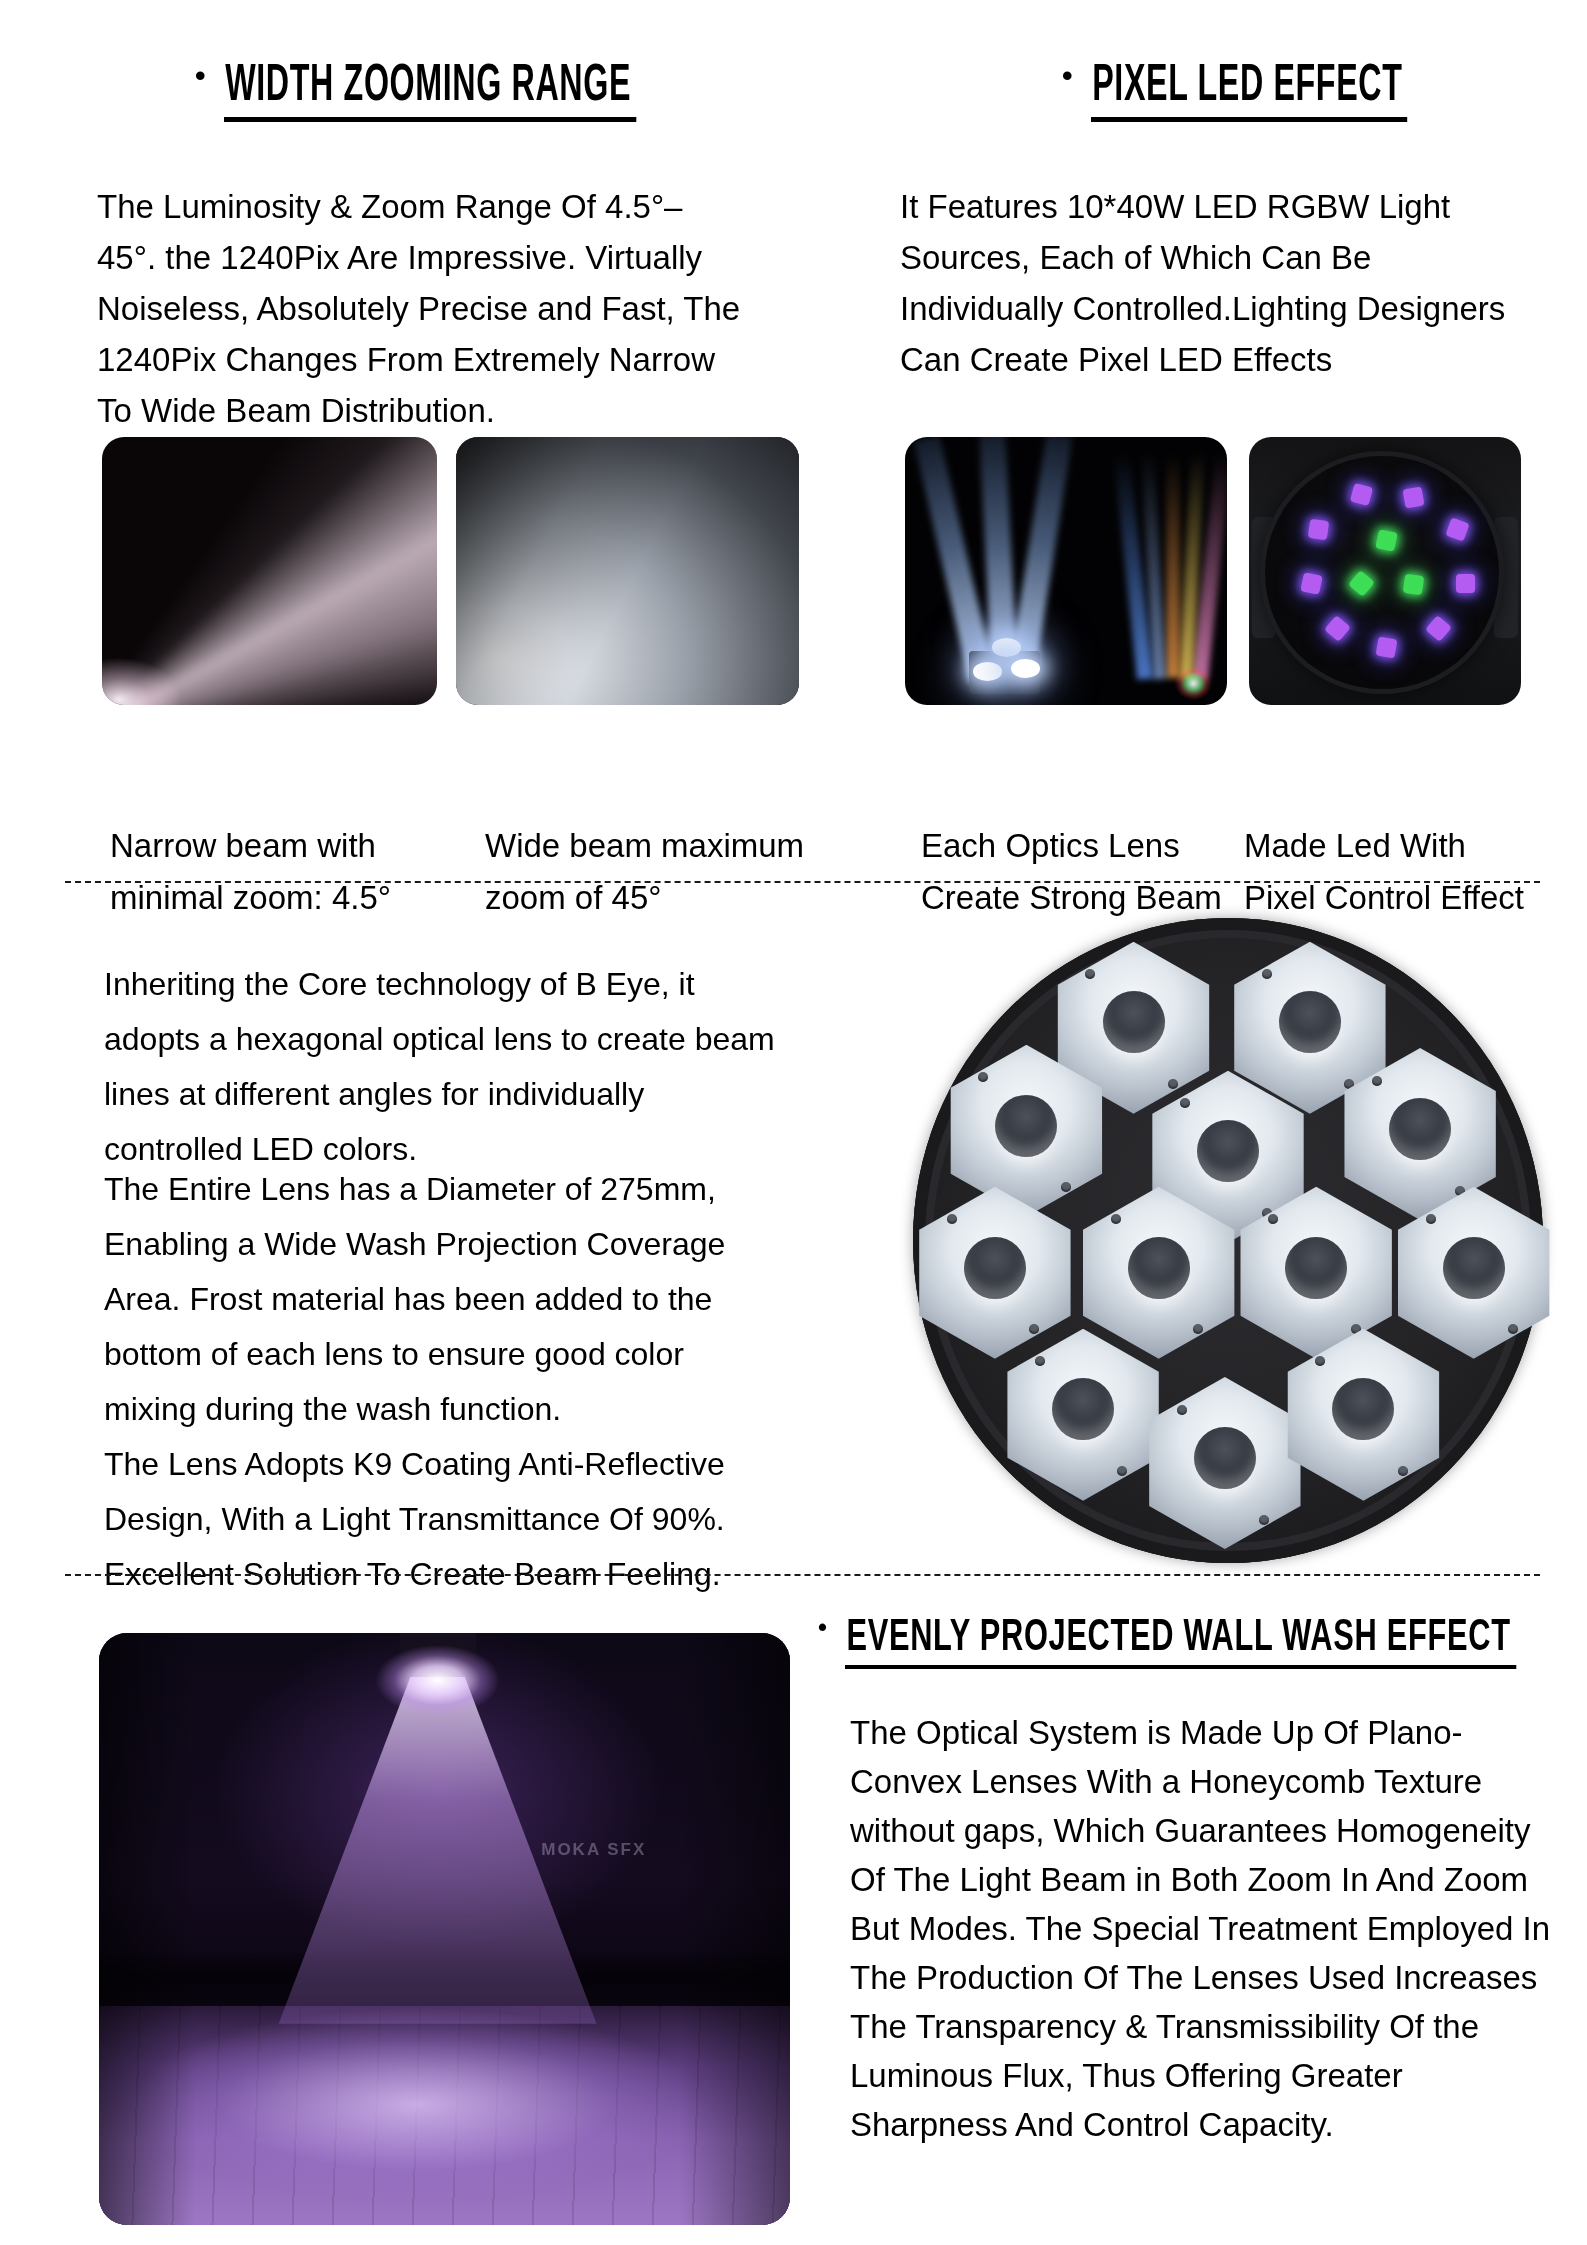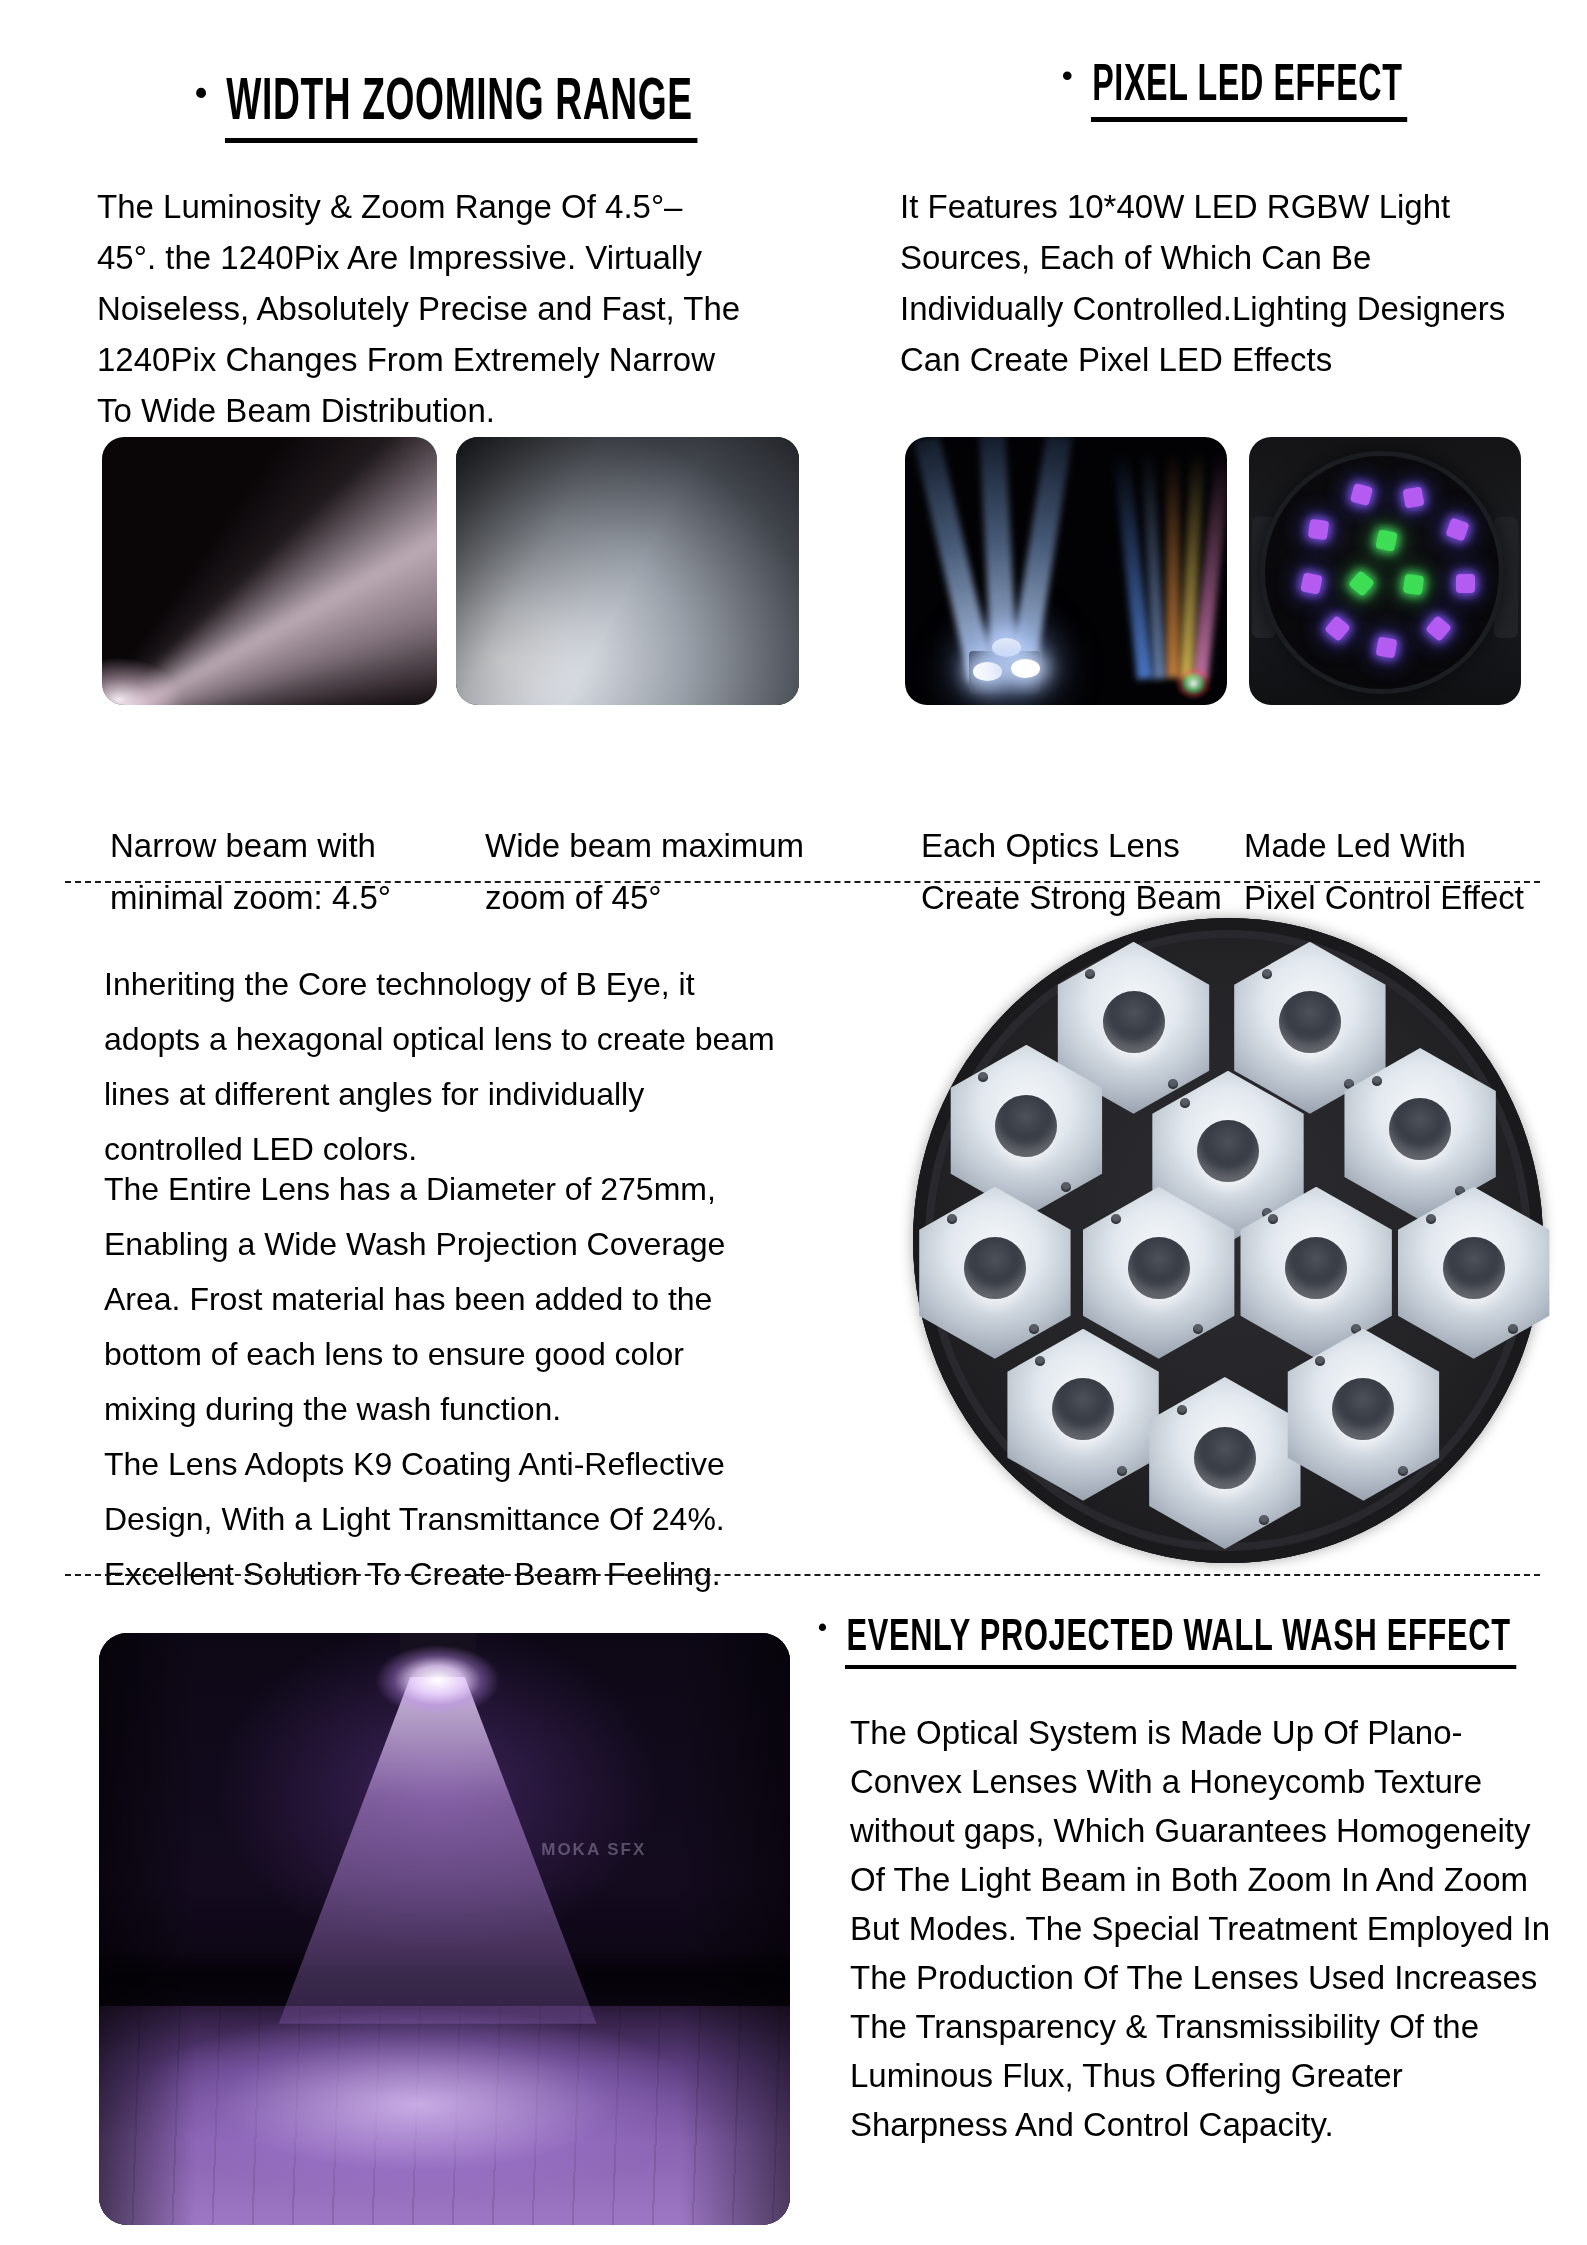--- a/index.html
+++ b/index.html
@@ -8,21 +8,21 @@
     font-family:"Liberation Sans", sans-serif; color:#000; overflow:hidden;
   }
 
   
   .heading { position:absolute; white-space:nowrap; font-weight:700; }
   .heading .bullet { display:inline-block; font-size:0.58em; vertical-align:14px; margin-right:18px; }
   .heading .htext {
     display:inline-block; transform-origin:left center;
     border-bottom:5px solid #000; padding:0 8px 5px 2px; letter-spacing:1px;
   }
-  .h-zoom  { left:195px;  top:64px;  font-size:60px; }
+  .h-zoom  { left:195px;  top:52px;  font-size:52px; }
   .h-pixel { left:1062px; top:52px;  font-size:52px; }
   .h-zoom .htext, .h-pixel .htext { transform:scaleX(0.62); }
   .h-wash  { left:818px;  top:1610px; font-size:44px; }
   .h-wash .htext { transform:scaleX(0.70); border-bottom-width:4px; }
 
   
   .body, .caption { position:absolute; white-space:pre-line; font-size:33px; }
   .p-zoom   { left:97px;  top:148px;  line-height:51px; }
   .p-pixel  { left:900px; top:148px;  line-height:51px; }
   .cap      { line-height:52px; top:787px; }
@@ -203,21 +203,21 @@
   <p class="body p-lens p-lens1">Inheriting the Core technology of B Eye, it
 adopts a hexagonal optical lens to create beam
 lines at different angles for individually
 controlled LED colors.</p>
   <p class="body p-lens p-lens2">The Entire Lens has a Diameter of 275mm,
 Enabling a Wide Wash Projection Coverage
 Area. Frost material has been added to the
 bottom of each lens to ensure good color
 mixing during the wash function.</p>
   <p class="body p-lens p-lens3">The Lens Adopts K9 Coating Anti-Reflective
-Design, With a Light Transmittance Of 24%.
+Design, With a Light Transmittance Of 90%.
 Excellent Solution To Create Beam Feeling.</p>
 
   <div class="lensfig" id="lensfig">
     <div class="lensbody"></div>
   <div class="cell" style="left: 35%; top: 17%;">
         <div class="pupil"></div>
         <div class="screw" style="left: 22%; top: 16%;"></div>
         <div class="screw" style="left: 70%; top: 80%;"></div>
       </div>
       <div class="cell" style="left: 63%; top: 17%;">

